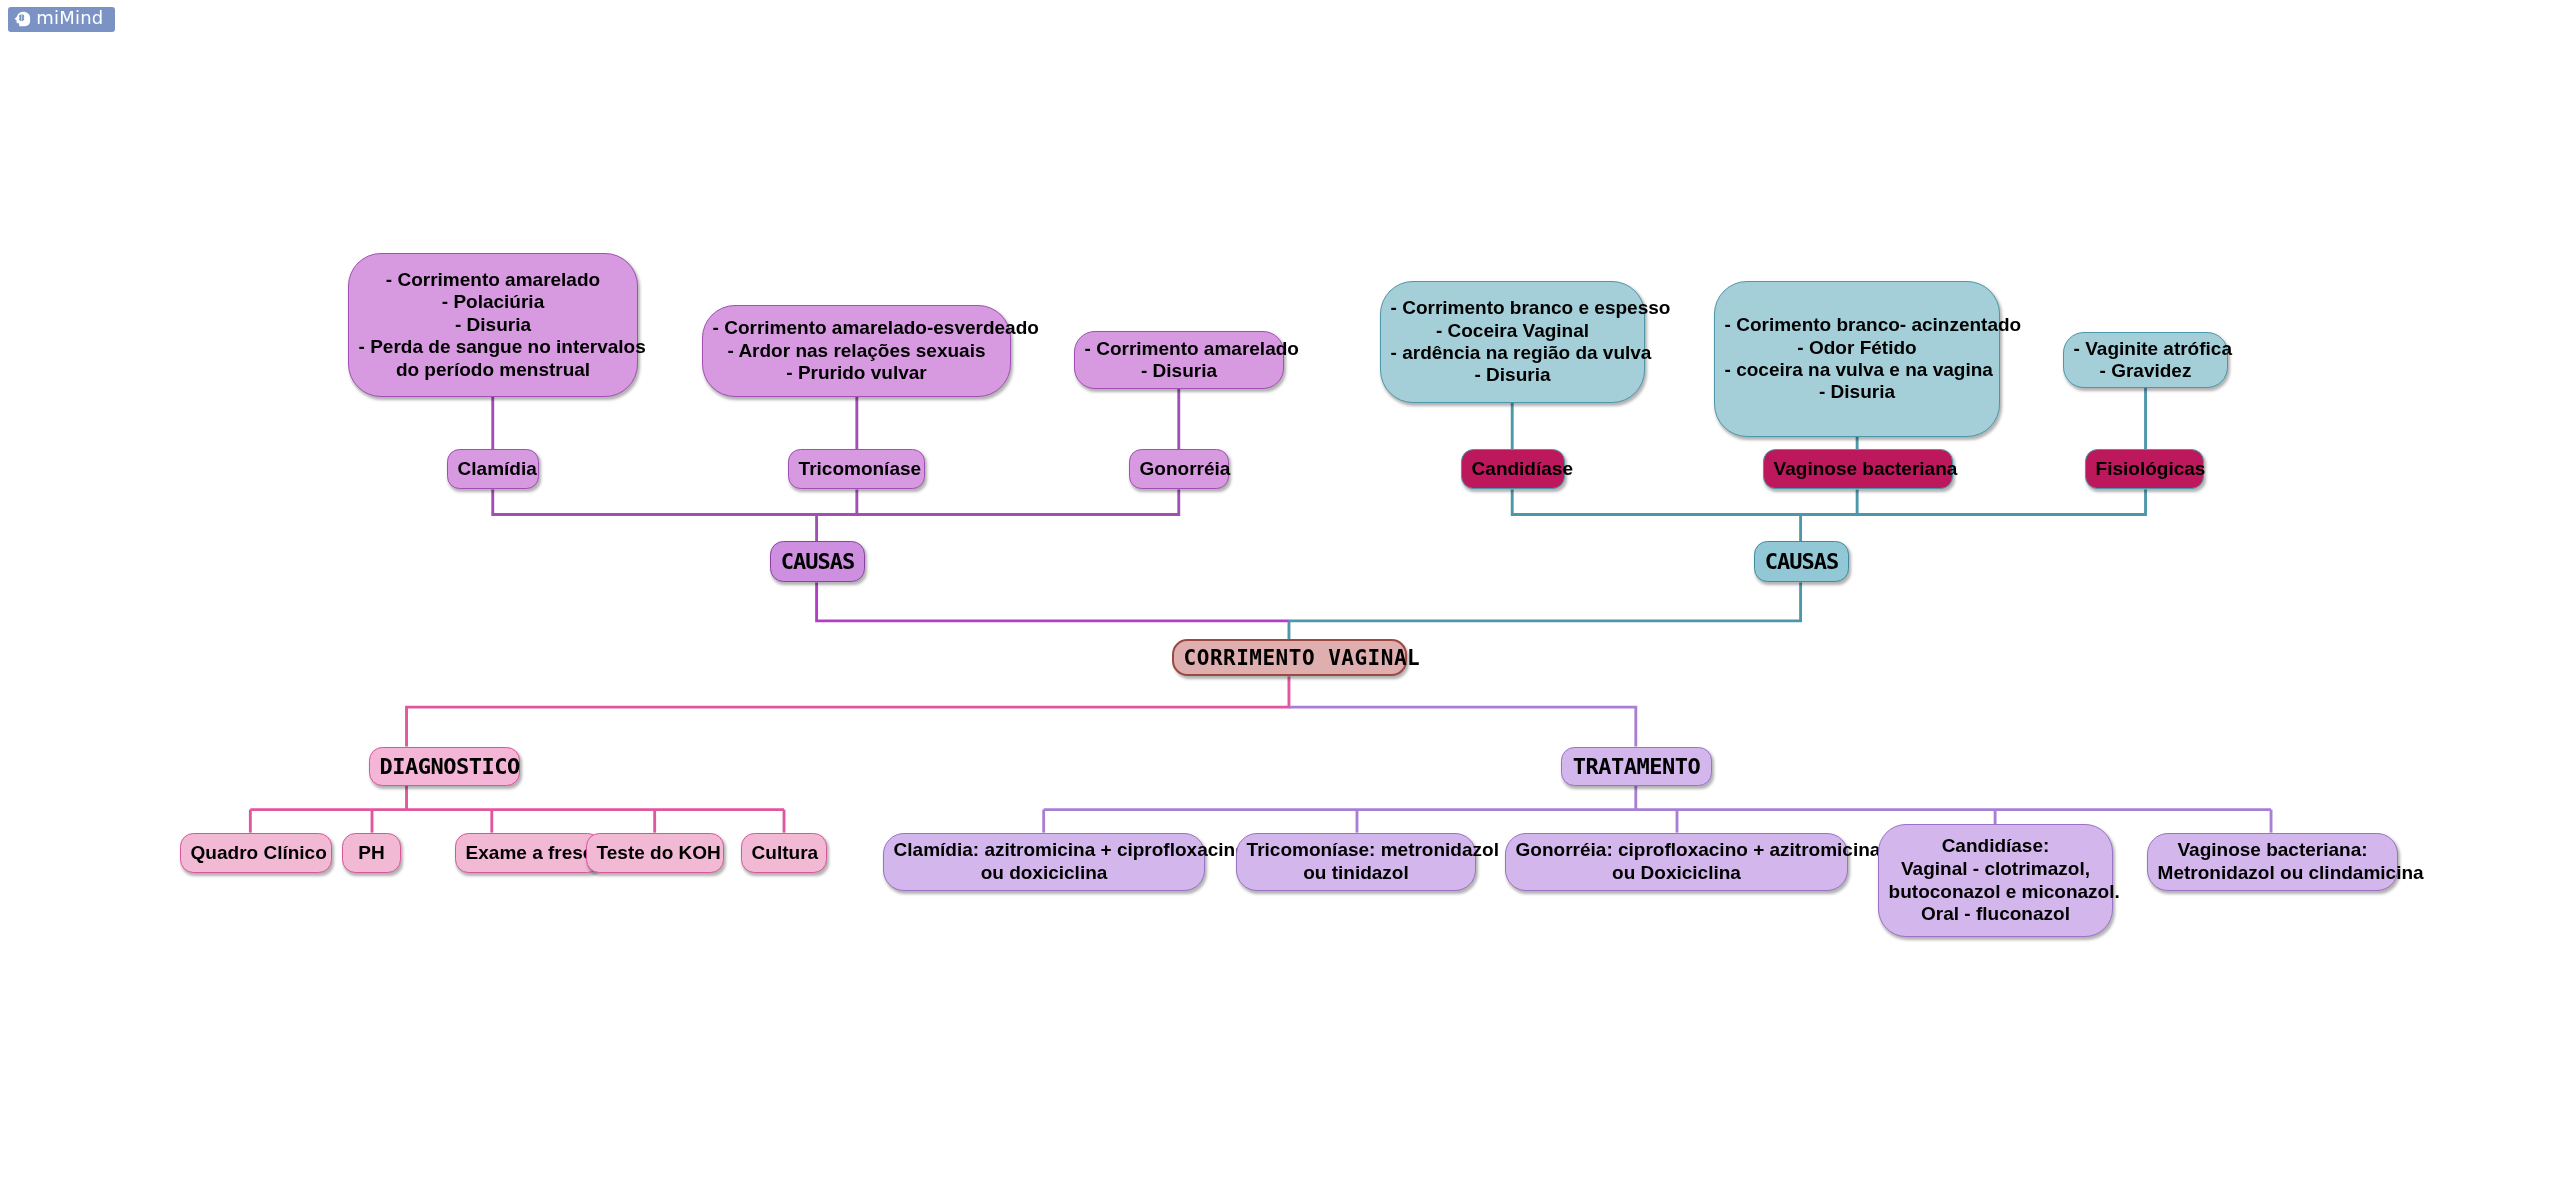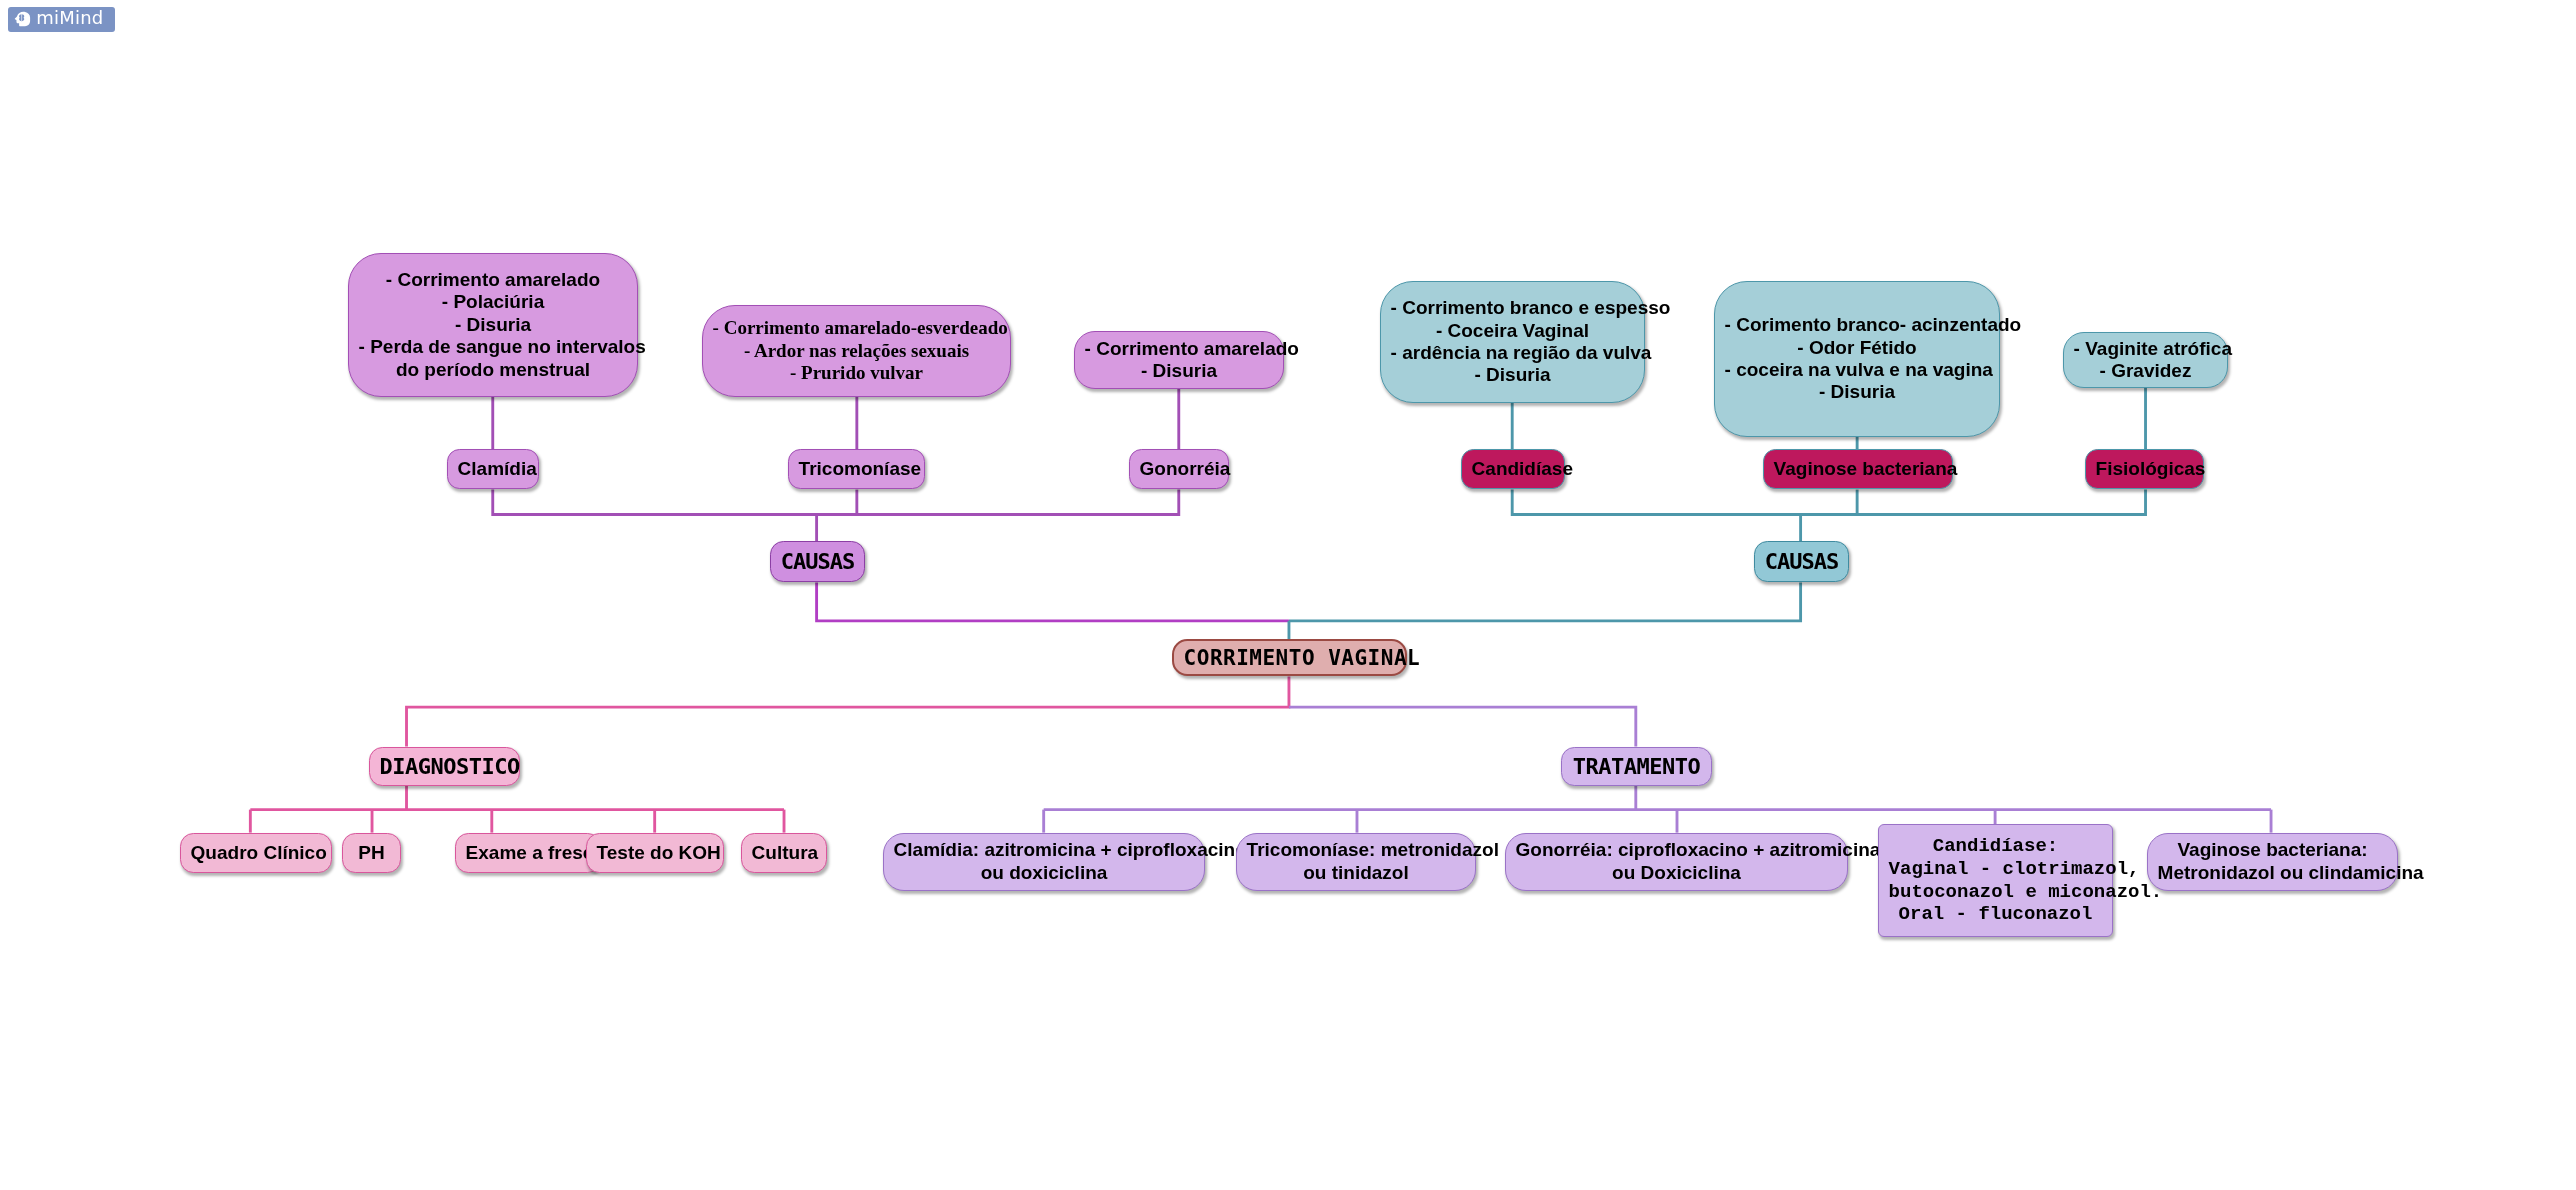--- a/index.html
+++ b/index.html
@@ -170,21 +170,21 @@
   }
   
   .treat-lilac {
     background: #d3b7ec;
     border: 1.4px solid #9a72c7;
     border-radius: 21px;
     font-size: 19px;
     font-weight: bold;
     line-height: 1.2;
   }
-  .treat-lilac.big { border-radius: 6px; font-family: Liberation Mono, monospace; }
+  .treat-lilac.big { border-radius: 28px; }
 </style>
 </head>
 <body>
 
 <div id="logo">
   <span class="head-icon">
     <svg viewBox="0 0 20 20" width="18" height="18" xmlns="http://www.w3.org/2000/svg">
       <path d="M13.5 2.2C9.5 1.2 5.6 3.4 4.6 6.6c-.4 1.3-1.3 1.9-2.2 2.6-.6.5-.5 1.2.2 1.4l1.2.4.1 2.2c0 .9.7 1.5 1.6 1.5h1.3v2.2c0 .6.5 1.1 1.1 1.1h5.5c3.1 0 5.6-2.6 5.6-5.8V8.3c0-3-2.3-5.5-5.5-6.1z" fill="#ffffff"></path>
       <path d="M9.6 4.6c-1.6 0-2.9 1-2.9 2.3 0 .6.3 1.2.8 1.6-.5.4-.8 1-.8 1.6 0 1.3 1.3 2.3 2.9 2.3 1.6 0 2.9-1 2.9-2.3 0-.6-.3-1.2-.8-1.6.5-.4.8-1 .8-1.6 0-1.3-1.3-2.3-2.9-2.3z" fill="#7b93c4"></path>
       <path d="M9.6 4.6v7.8" stroke="#ffffff" stroke-width="0.7" fill="none"></path>
@@ -256,21 +256,21 @@
   <div class="node sym-purple" style="left:348px; top:253px; width:290px; height:144px;">
     <div class="lines">
       <div>- Corrimento amarelado</div>
       <div>- Polaciúria</div>
       <div>- Disuria</div>
       <div>- Perda de sangue no intervalos</div>
       <div>do período menstrual</div>
     </div>
   </div>
 
-  <div class="node sym-purple" style="left:702px; top:305px; width:309px; height:92px;font-family:Liberation Serif, serif;">
+  <div class="node sym-purple" style="left:702px; top:305px; width:309px; height:92px;">
     <div class="lines">
       <div>- Corrimento amarelado-esverdeado</div>
       <div>- Ardor nas relações sexuais</div>
       <div>- Prurido vulvar</div>
     </div>
   </div>
 
   <div class="node sym-purple" style="left:1074px; top:331px; width:210px; height:58px; border-radius:21px;">
     <div class="lines">
       <div>- Corrimento amarelado</div>

